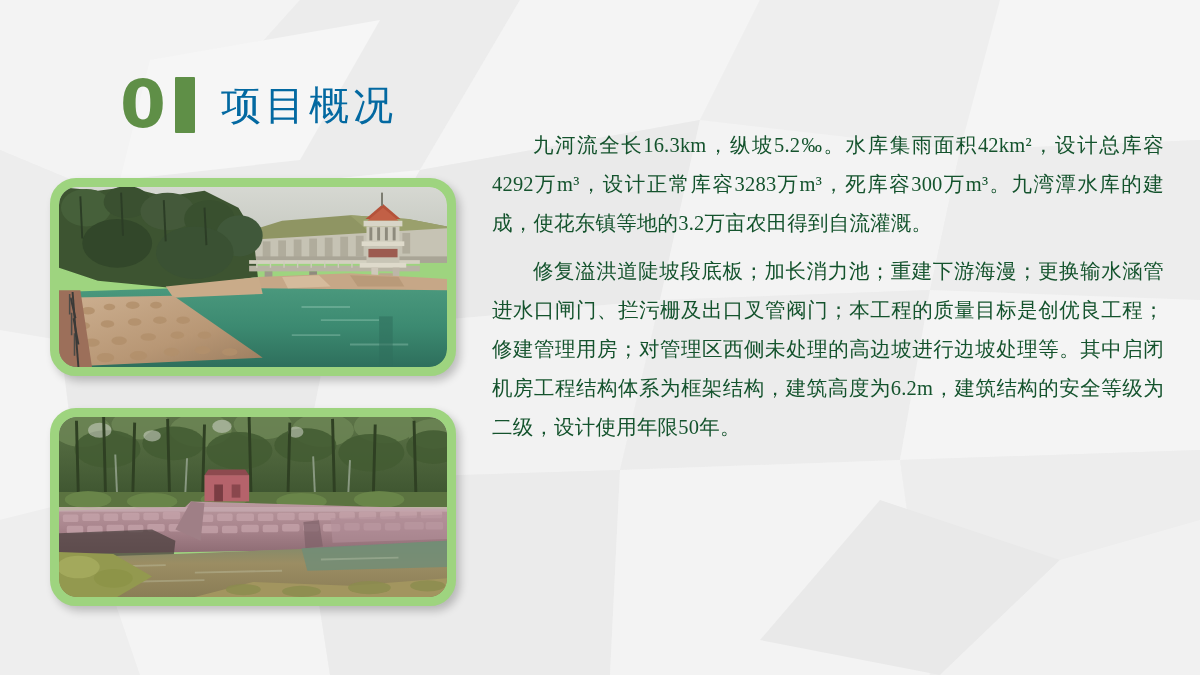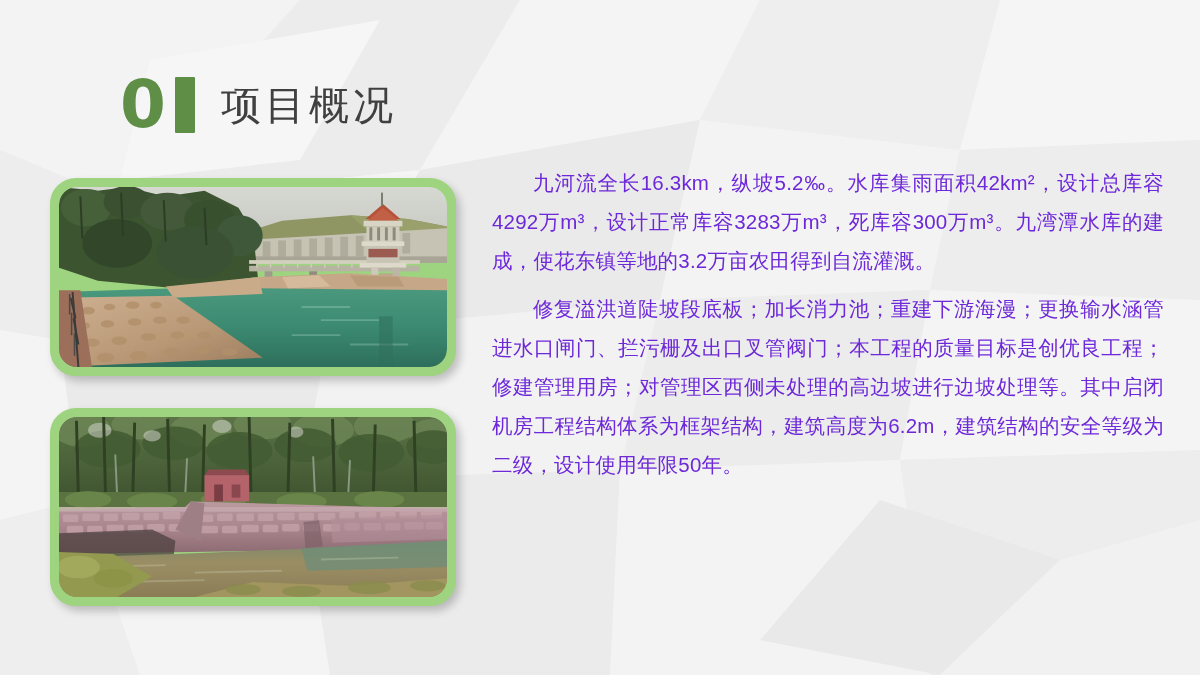--- a/index.html
+++ b/index.html
@@ -25,21 +25,21 @@
     font-family:"DejaVu Sans",sans-serif;
     font-size:66px;font-weight:bold;line-height:1;
     color:#5f8f47;letter-spacing:0px;
   }
   .num-bar{
     width:20px;height:56px;background:#5f8f47;
     margin-left:9px;margin-right:26px;border-radius:1px;
   }
   .sec-title{
     font-family:"DejaVu Sans","Liberation Sans",sans-serif;
-    font-size:40px;color:#404040;letter-spacing:4px;font-weight:400;
+    font-size:40px;color:#0369a1;letter-spacing:4px;font-weight:400;
   }
 
   
   .photo-frame{
     position:absolute;z-index:4;
     border:9px solid #9ed47f;
     border-radius:26px;
     box-sizing:border-box;
     overflow:hidden;
     background:#9ed47f;
@@ -49,23 +49,22 @@
     position:relative;width:100%;height:100%;overflow:hidden;
     border-radius:18px;
   }
   #photo-1{left:50px;top:178px;width:406px;height:198px;}
   #photo-2{left:50px;top:408px;width:406px;height:198px;}
   .photo-frame svg{display:block;width:100%;height:100%;}
 
   
   .body-copy{
     position:absolute;left:492px;top:126px;width:672px;z-index:5;
-    font-family:Liberation Sans, sans-serif;
-    color:#6d28d9;
-    margin-top:37px;
+    font-family:Liberation Serif, serif;
+    color:#14532d;
   }
   .body-copy p{
     margin:0 0 9px 0;
     font-size:20.5px;
     line-height:39px;
     text-indent:2em;
     text-align:justify;
     letter-spacing:.2px;
   }
   .body-copy p:last-child{margin-bottom:0;}

